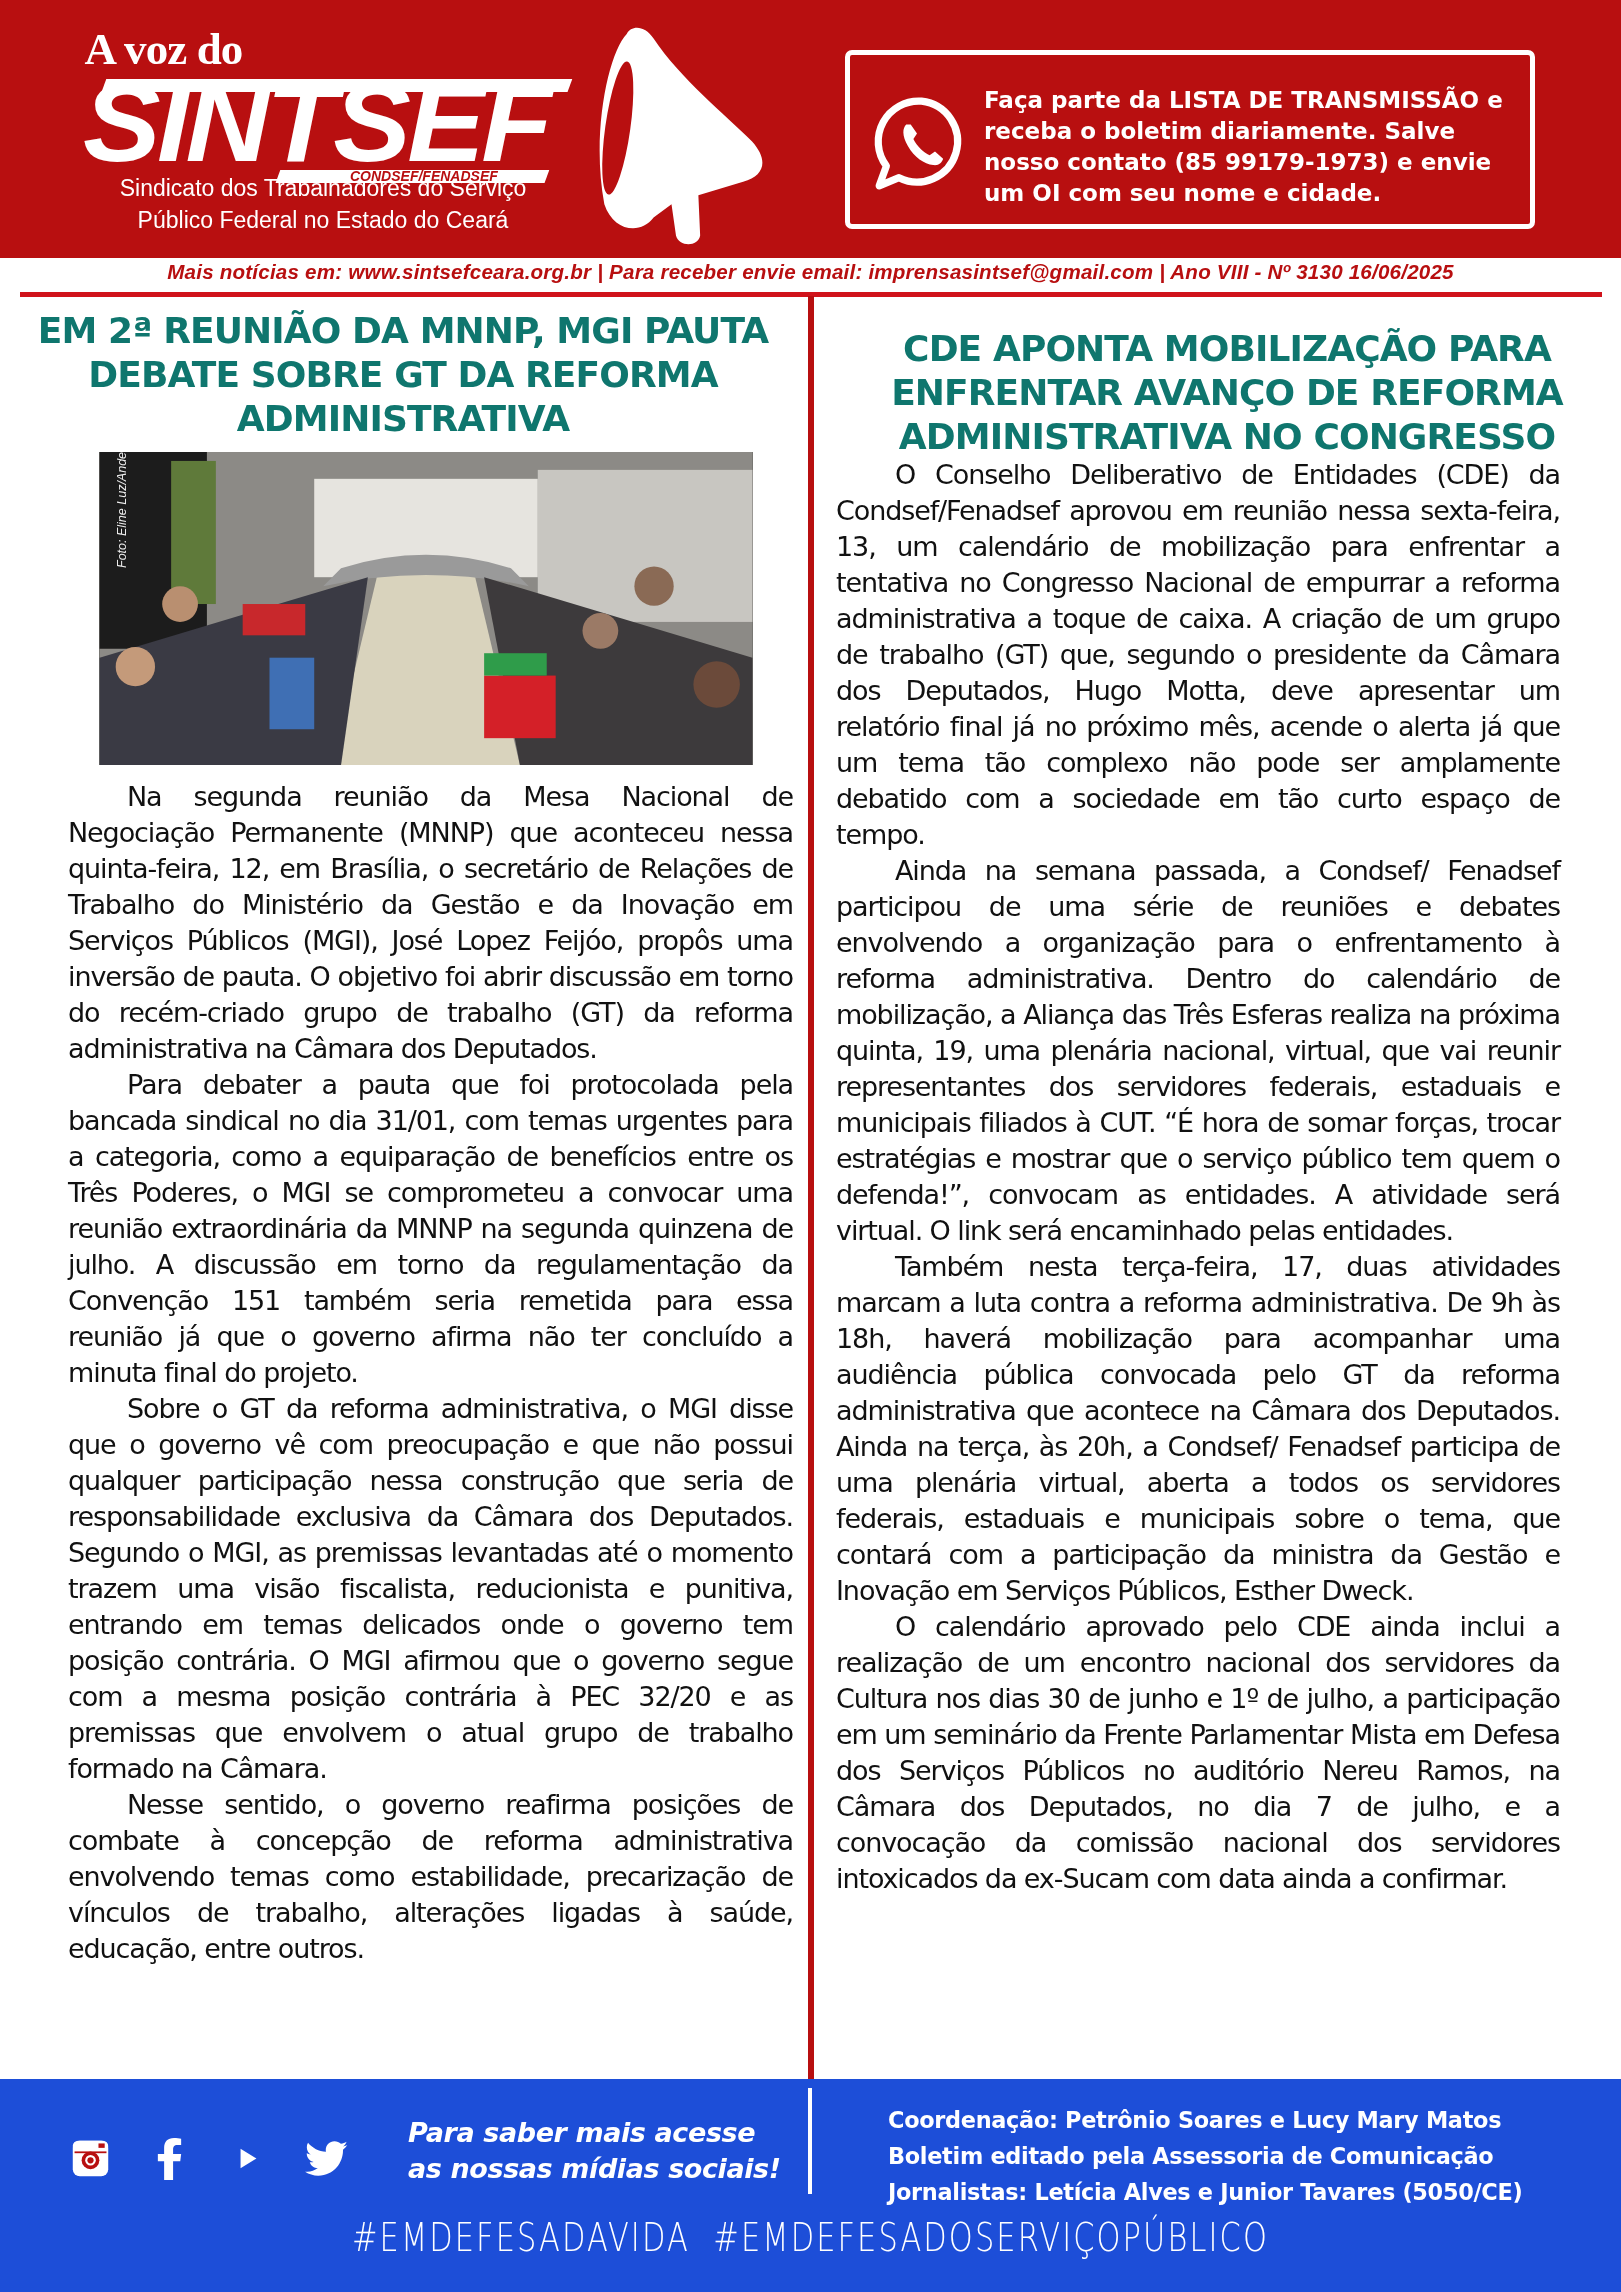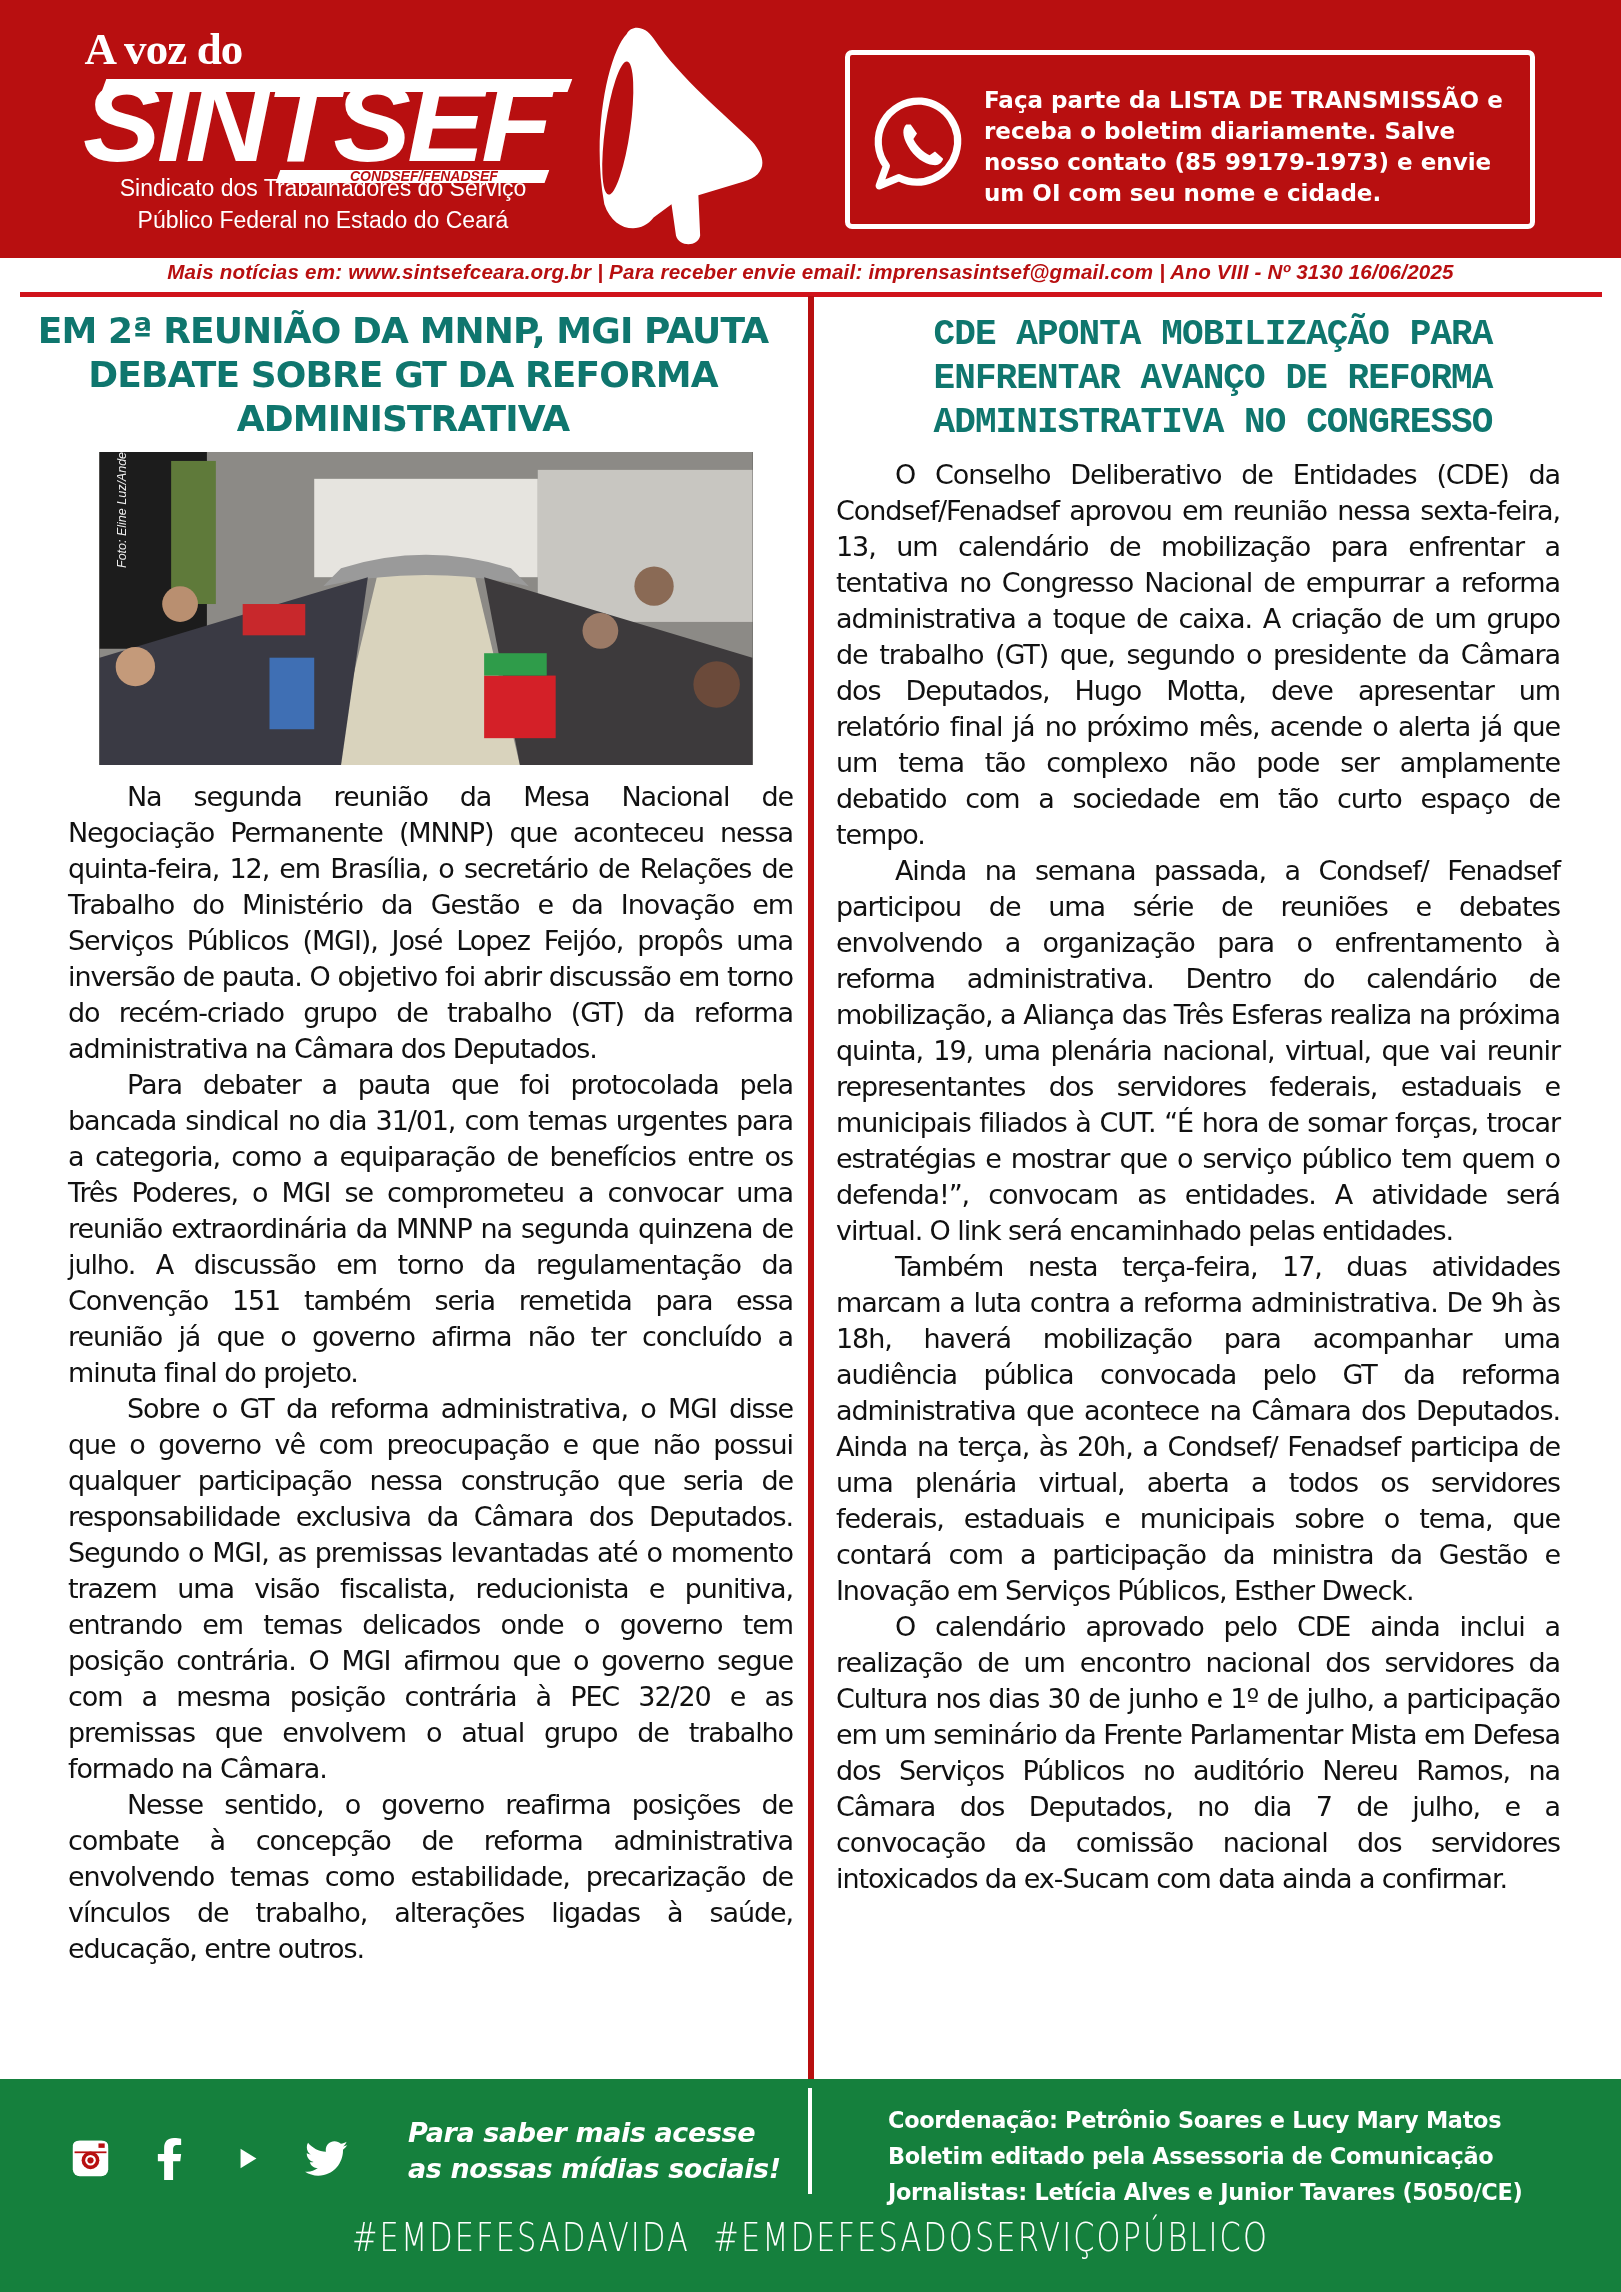--- a/index.html
+++ b/index.html
@@ -84,21 +84,21 @@
 
   .article-body {
     position: absolute; font-family: "DejaVu Sans", sans-serif; font-size: 27px; line-height: 36px;
     color: #111; text-align: justify; letter-spacing: -1.1px;
   }
   .ab-left { left: 68px; top: 779px; width: 725px; }
   .ab-right { left: 836px; top: 457px; width: 724px; }
   .article-body p { margin: 0; text-indent: 59px; }
 
   .footer {
-    position: absolute; left: 0; top: 2079px; width: 1621px; height: 214px; background: #15803d;
+    position: absolute; left: 0; top: 2079px; width: 1621px; height: 214px; background: #1d4ed8;
   }
   .footer-divider {
     position: absolute; left: 808px; top: 9px; width: 3.6px; height: 106px; background: #fff;
   }
   .social-icons { position: absolute; left: 68px; top: 57px; height: 45px; display: flex; align-items: center; gap: 34px; }
   .social-icons .ico { width: 45px; height: 45px; display: flex; align-items: center; justify-content: center; }
   .social-text {
     position: absolute; left: 408px; top: 36px; color: #fff; font-weight: bold; font-size: 27px;
     line-height: 36px; font-family: "DejaVu Sans", sans-serif; font-style: italic; letter-spacing: -0.4px;
   }
@@ -171,21 +171,21 @@
   <div class="photo-credit">Foto: Eline Luz/Andes</div>
 </div>
 
 <div class="article-body ab-left">
   <p>Na segunda reunião da Mesa Nacional de Negociação Permanente (MNNP) que aconteceu nessa quinta-feira, 12, em Brasília, o secretário de Relações de Trabalho do Ministério da Gestão e da Inovação em Serviços Públicos (MGI), José Lopez Feijóo, propôs uma inversão de pauta. O objetivo foi abrir discussão em torno do recém-criado grupo de trabalho (GT) da reforma administrativa na Câmara dos Deputados.</p>
   <p>Para debater a pauta que foi protocolada pela bancada sindical no dia 31/01, com temas urgentes para a categoria, como a equiparação de benefícios entre os Três Poderes, o MGI se comprometeu a convocar uma reunião extraordinária da MNNP na segunda quinzena de julho. A discussão em torno da regulamentação da Convenção 151 também seria remetida para essa reunião já que o governo afirma não ter concluído a minuta final do projeto.</p>
   <p>Sobre o GT da reforma administrativa, o MGI disse que o governo vê com preocupação e que não possui qualquer participação nessa construção que seria de responsabilidade exclusiva da Câmara dos Deputados. Segundo o MGI, as premissas levantadas até o momento trazem uma visão fiscalista, reducionista e punitiva, entrando em temas delicados onde o governo tem posição contrária. O MGI afirmou que o governo segue com a mesma posição contrária à PEC 32/20 e as premissas que envolvem o atual grupo de trabalho formado na Câmara.</p>
   <p>Nesse sentido, o governo reafirma posições de combate à concepção de reforma administrativa envolvendo temas como estabilidade, precarização de vínculos de trabalho, alterações ligadas à saúde, educação, entre outros.</p>
 </div>
 
-<h1 class="headline hl-right" style="margin:4px;font-family:Liberation Mono, monospace;">CDE APONTA MOBILIZAÇÃO PARA ENFRENTAR AVANÇO DE REFORMA ADMINISTRATIVA NO CONGRESSO</h1>
+<h1 class="headline hl-right" style="margin:18px;">CDE APONTA MOBILIZAÇÃO PARA ENFRENTAR AVANÇO DE REFORMA ADMINISTRATIVA NO CONGRESSO</h1>
 
 <div class="article-body ab-right">
   <p>O Conselho Deliberativo de Entidades (CDE) da Condsef/Fenadsef aprovou em reunião nessa sexta-feira, 13, um calendário de mobilização para enfrentar a tentativa no Congresso Nacional de empurrar a reforma administrativa a toque de caixa. A criação de um grupo de trabalho (GT) que, segundo o presidente da Câmara dos Deputados, Hugo Motta, deve apresentar um relatório final já no próximo mês, acende o alerta já que um tema tão complexo não pode ser amplamente debatido com a sociedade em tão curto espaço de tempo.</p>
   <p>Ainda na semana passada, a Condsef/ Fenadsef participou de uma série de reuniões e debates envolvendo a organização para o enfrentamento à reforma administrativa. Dentro do calendário de mobilização, a Aliança das Três Esferas realiza na próxima quinta, 19, uma plenária nacional, virtual, que vai reunir representantes dos servidores federais, estaduais e municipais filiados à CUT. “É hora de somar forças, trocar estratégias e mostrar que o serviço público tem quem o defenda!”, convocam as entidades. A atividade será virtual. O link será encaminhado pelas entidades.</p>
   <p>Também nesta terça-feira, 17, duas atividades marcam a luta contra a reforma administrativa. De 9h às 18h, haverá mobilização para acompanhar uma audiência pública convocada pelo GT da reforma administrativa que acontece na Câmara dos Deputados. Ainda na terça, às 20h, a Condsef/ Fenadsef participa de uma plenária virtual, aberta a todos os servidores federais, estaduais e municipais sobre o tema, que contará com a participação da ministra da Gestão e Inovação em Serviços Públicos, Esther Dweck.</p>
   <p>O calendário aprovado pelo CDE ainda inclui a realização de um encontro nacional dos servidores da Cultura nos dias 30 de junho e 1º de julho, a participação em um seminário da Frente Parlamentar Mista em Defesa dos Serviços Públicos no auditório Nereu Ramos, na Câmara dos Deputados, no dia 7 de julho, e a convocação da comissão nacional dos servidores intoxicados da ex-Sucam com data ainda a confirmar.</p>
 </div>
 
 <div class="footer">
   <div class="social-icons">

